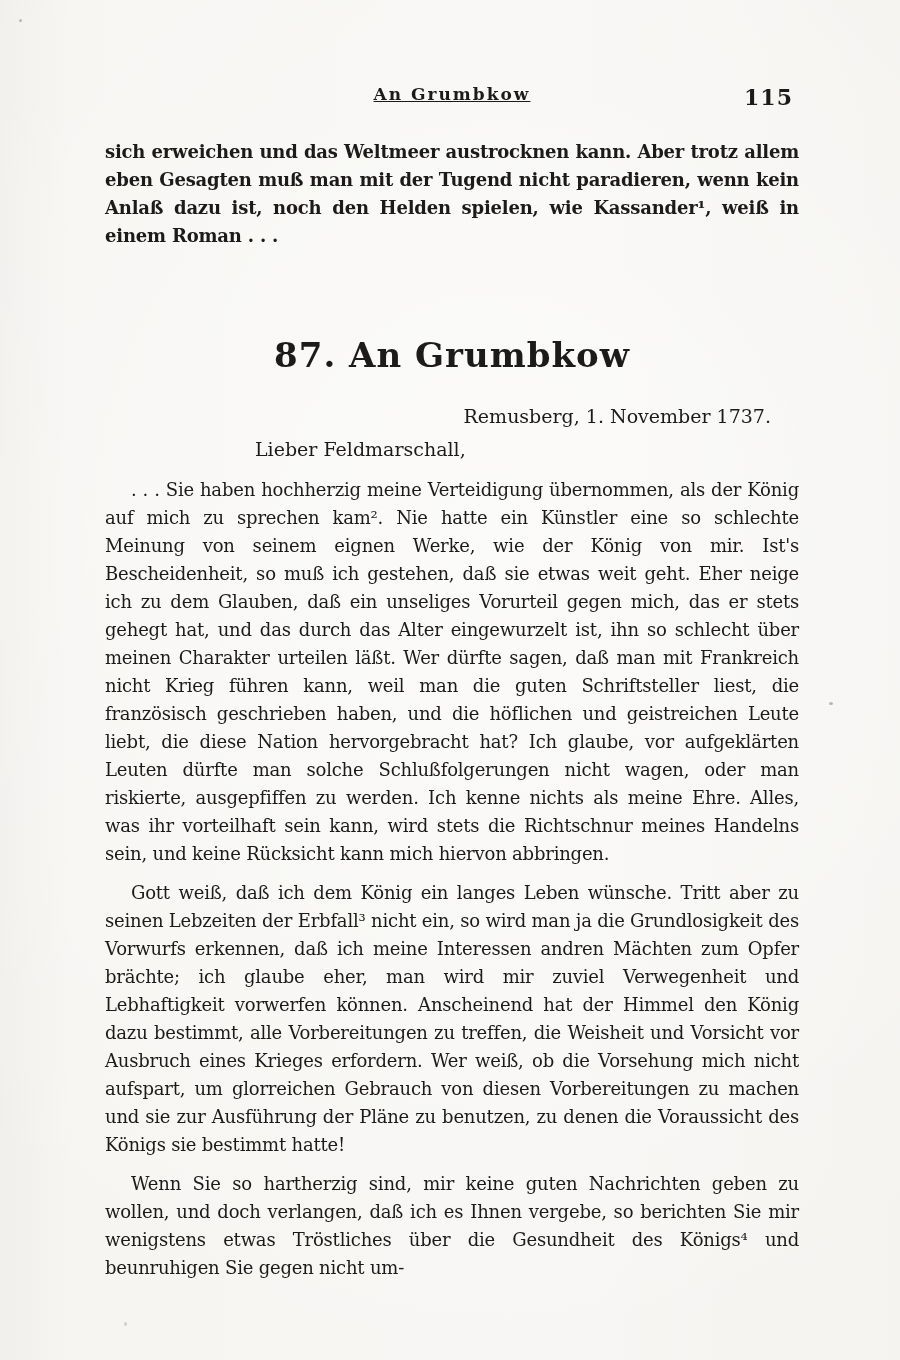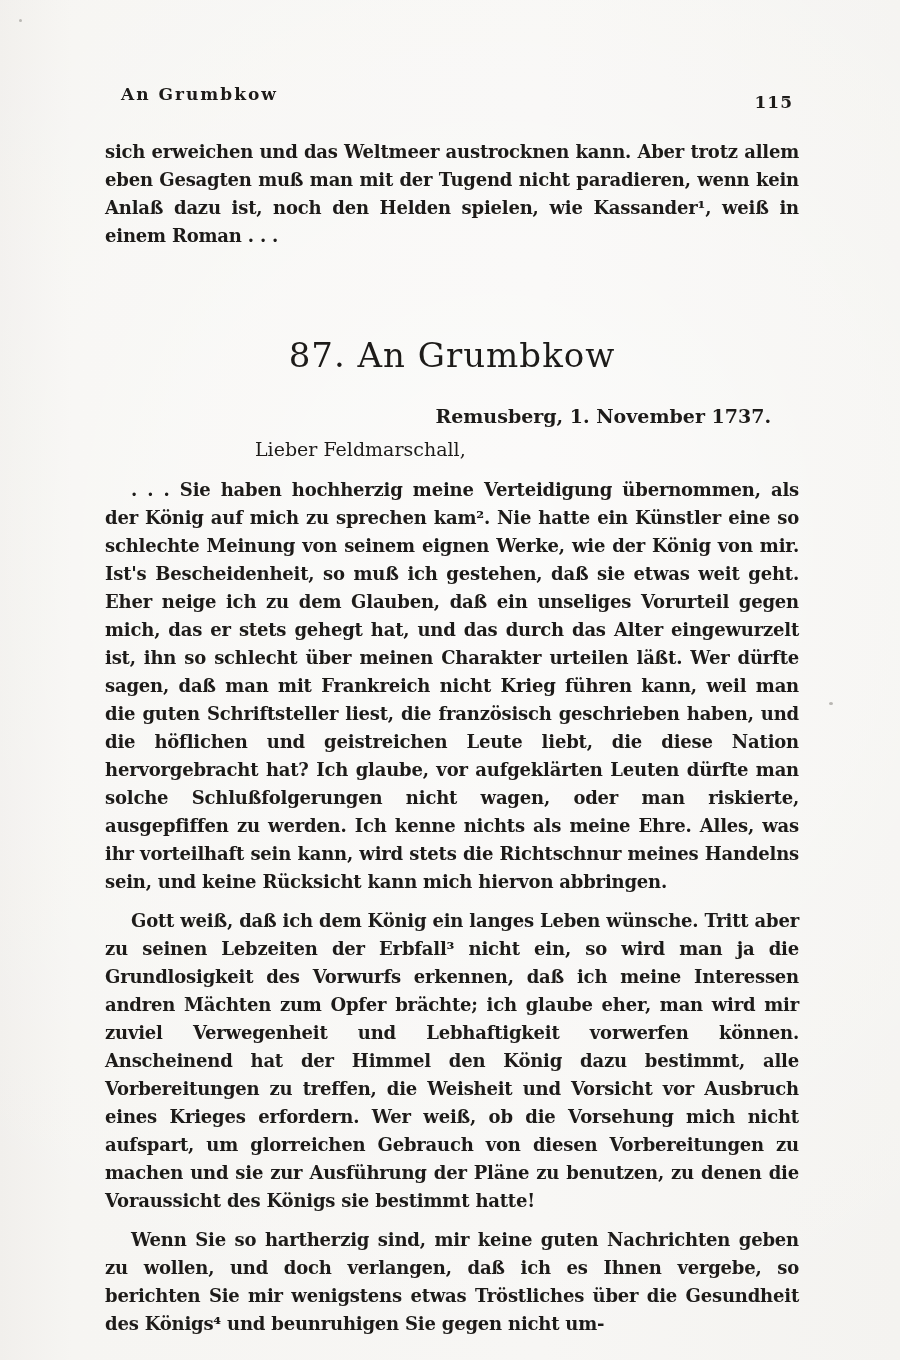--- a/index.html
+++ b/index.html
@@ -28,66 +28,68 @@
   .running-header {
     position: relative;
     margin-top: 84px;
     height: 22px;
     font-size: 17px;
     font-weight: 700;
     letter-spacing: 2px;
   }
   .running-header .rh-title {
     position: absolute;
-    left: 16px;
+    left: 0;
     width: 100%;
+    text-align: center;
+    text-decoration: underline;
   }
   .running-header .rh-page {
     position: absolute;
     right: 6px;
-    top: 8px;
-    font-size: 17px;
+    top: 0;
+    font-size: 22px;
     letter-spacing: 1px;
     font-variant-numeric: oldstyle-nums;
   }
   .fragment {
     margin-top: 32px;
     font-size: 18px;
     font-weight: 700;
     line-height: 28px;
     letter-spacing: -0.2px;
     text-align: justify;
   }
   .letter-heading {
     margin-top: 82px;
     text-align: center;
     font-size: 34px;
-    font-weight: 400;
+    font-weight: 700;
     line-height: 46px;
     letter-spacing: 1px;
   }
   .dateline {
     margin-top: 24px;
     padding-right: 28px;
     text-align: right;
     font-size: 19px;
-    font-weight: 700;
+    font-weight: 400;
     line-height: 28px;
   }
   .salutation {
     margin-top: 5px;
     padding-left: 150px;
     font-size: 19px;
     font-weight: 400;
     line-height: 28px;
   }
   .para {
     margin: 0;
     font-size: 18px;
-    font-weight: 700;
+    font-weight: 400;
     line-height: 28px;
     letter-spacing: -0.2px;
     text-align: justify;
     text-indent: 26px;
   }
   .para.first {
     margin-top: 13px;
   }
   .para + .para {
     margin-top: 11px;

